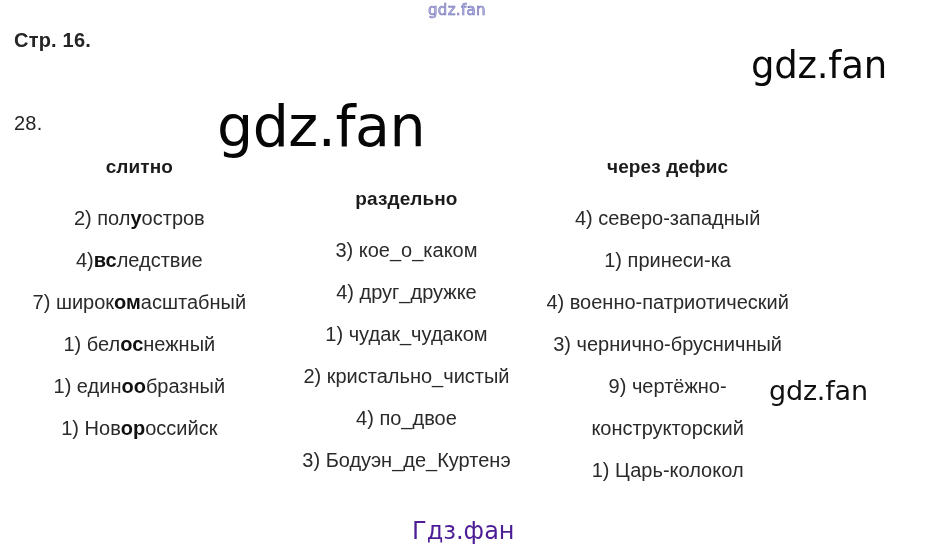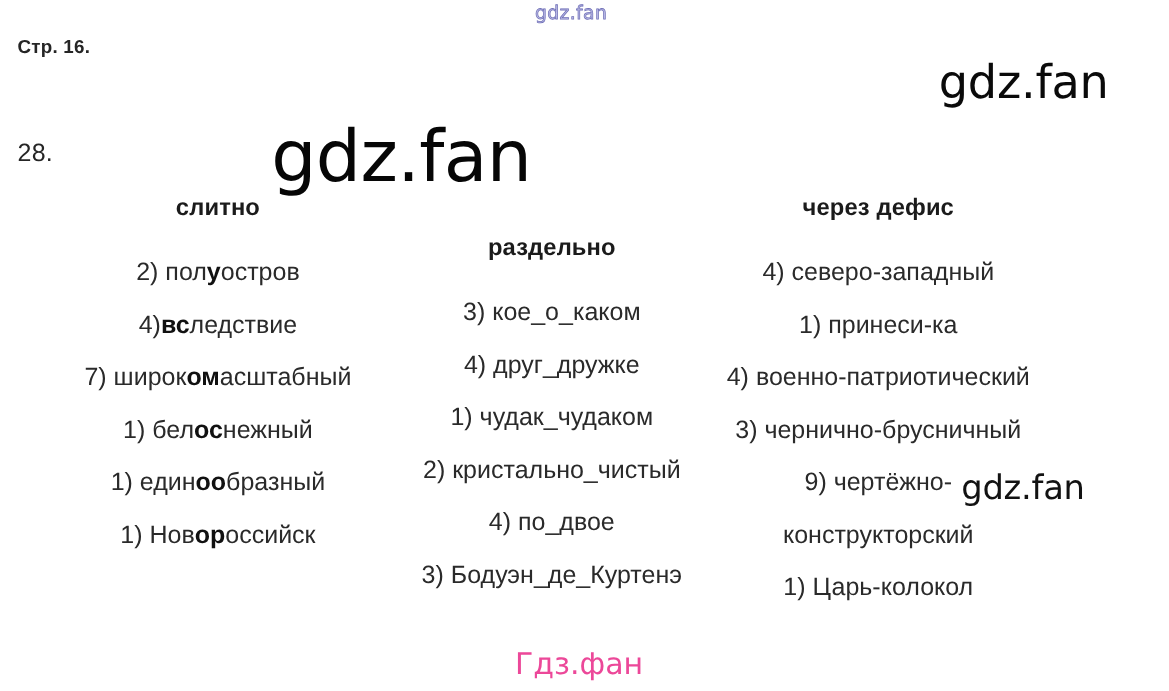--- a/index.html
+++ b/index.html
@@ -16,21 +16,21 @@
     font-family: "Liberation Sans", sans-serif;
     color: #1d1d1d;
     -webkit-font-smoothing: antialiased;
   }
 
   
   .page-label {
     position: absolute;
     left: 14px;
     top: 29px;
-    font-size: 15px;
+    font-size: 20px;
     font-weight: 700;
     letter-spacing: 0.2px;
     color: #252525;
   }
   .task-number {
     position: absolute;
     left: 14px;
     top: 112px;
     font-size: 20px;
     font-weight: 400;
@@ -40,21 +40,20 @@
 
   
   .columns {
     position: absolute;
     left: 0;
     top: 155px;
     width: 795px;
     display: flex;
     flex-direction: row;
     align-items: flex-start;
-    padding-left: 35px;
   }
   .column {
     display: flex;
     flex-direction: column;
     align-items: center;
     box-sizing: border-box;
   }
   .col-1 { width: 320px; padding-left: 6px; }
   .col-2 { width: 315px; margin-top: 32px; }
   .col-3 { width: 300px; }
@@ -132,21 +131,21 @@
     font-size: 27px;
     font-weight: 400;
     color: #121212;
     letter-spacing: -0.2px;
   }
   .wm-bottom {
     left: 412px;
     top: 517px;
     font-size: 24px;
     font-weight: 400;
-    color: #ec4899;
+    color: #4c1d95;
     letter-spacing: 0px;
   }
 </style>
 </head>
 <body>
 
 <div class="page-label">Стр. 16.</div>
 <div class="task-number">28.</div>
 
 <div class="columns">

